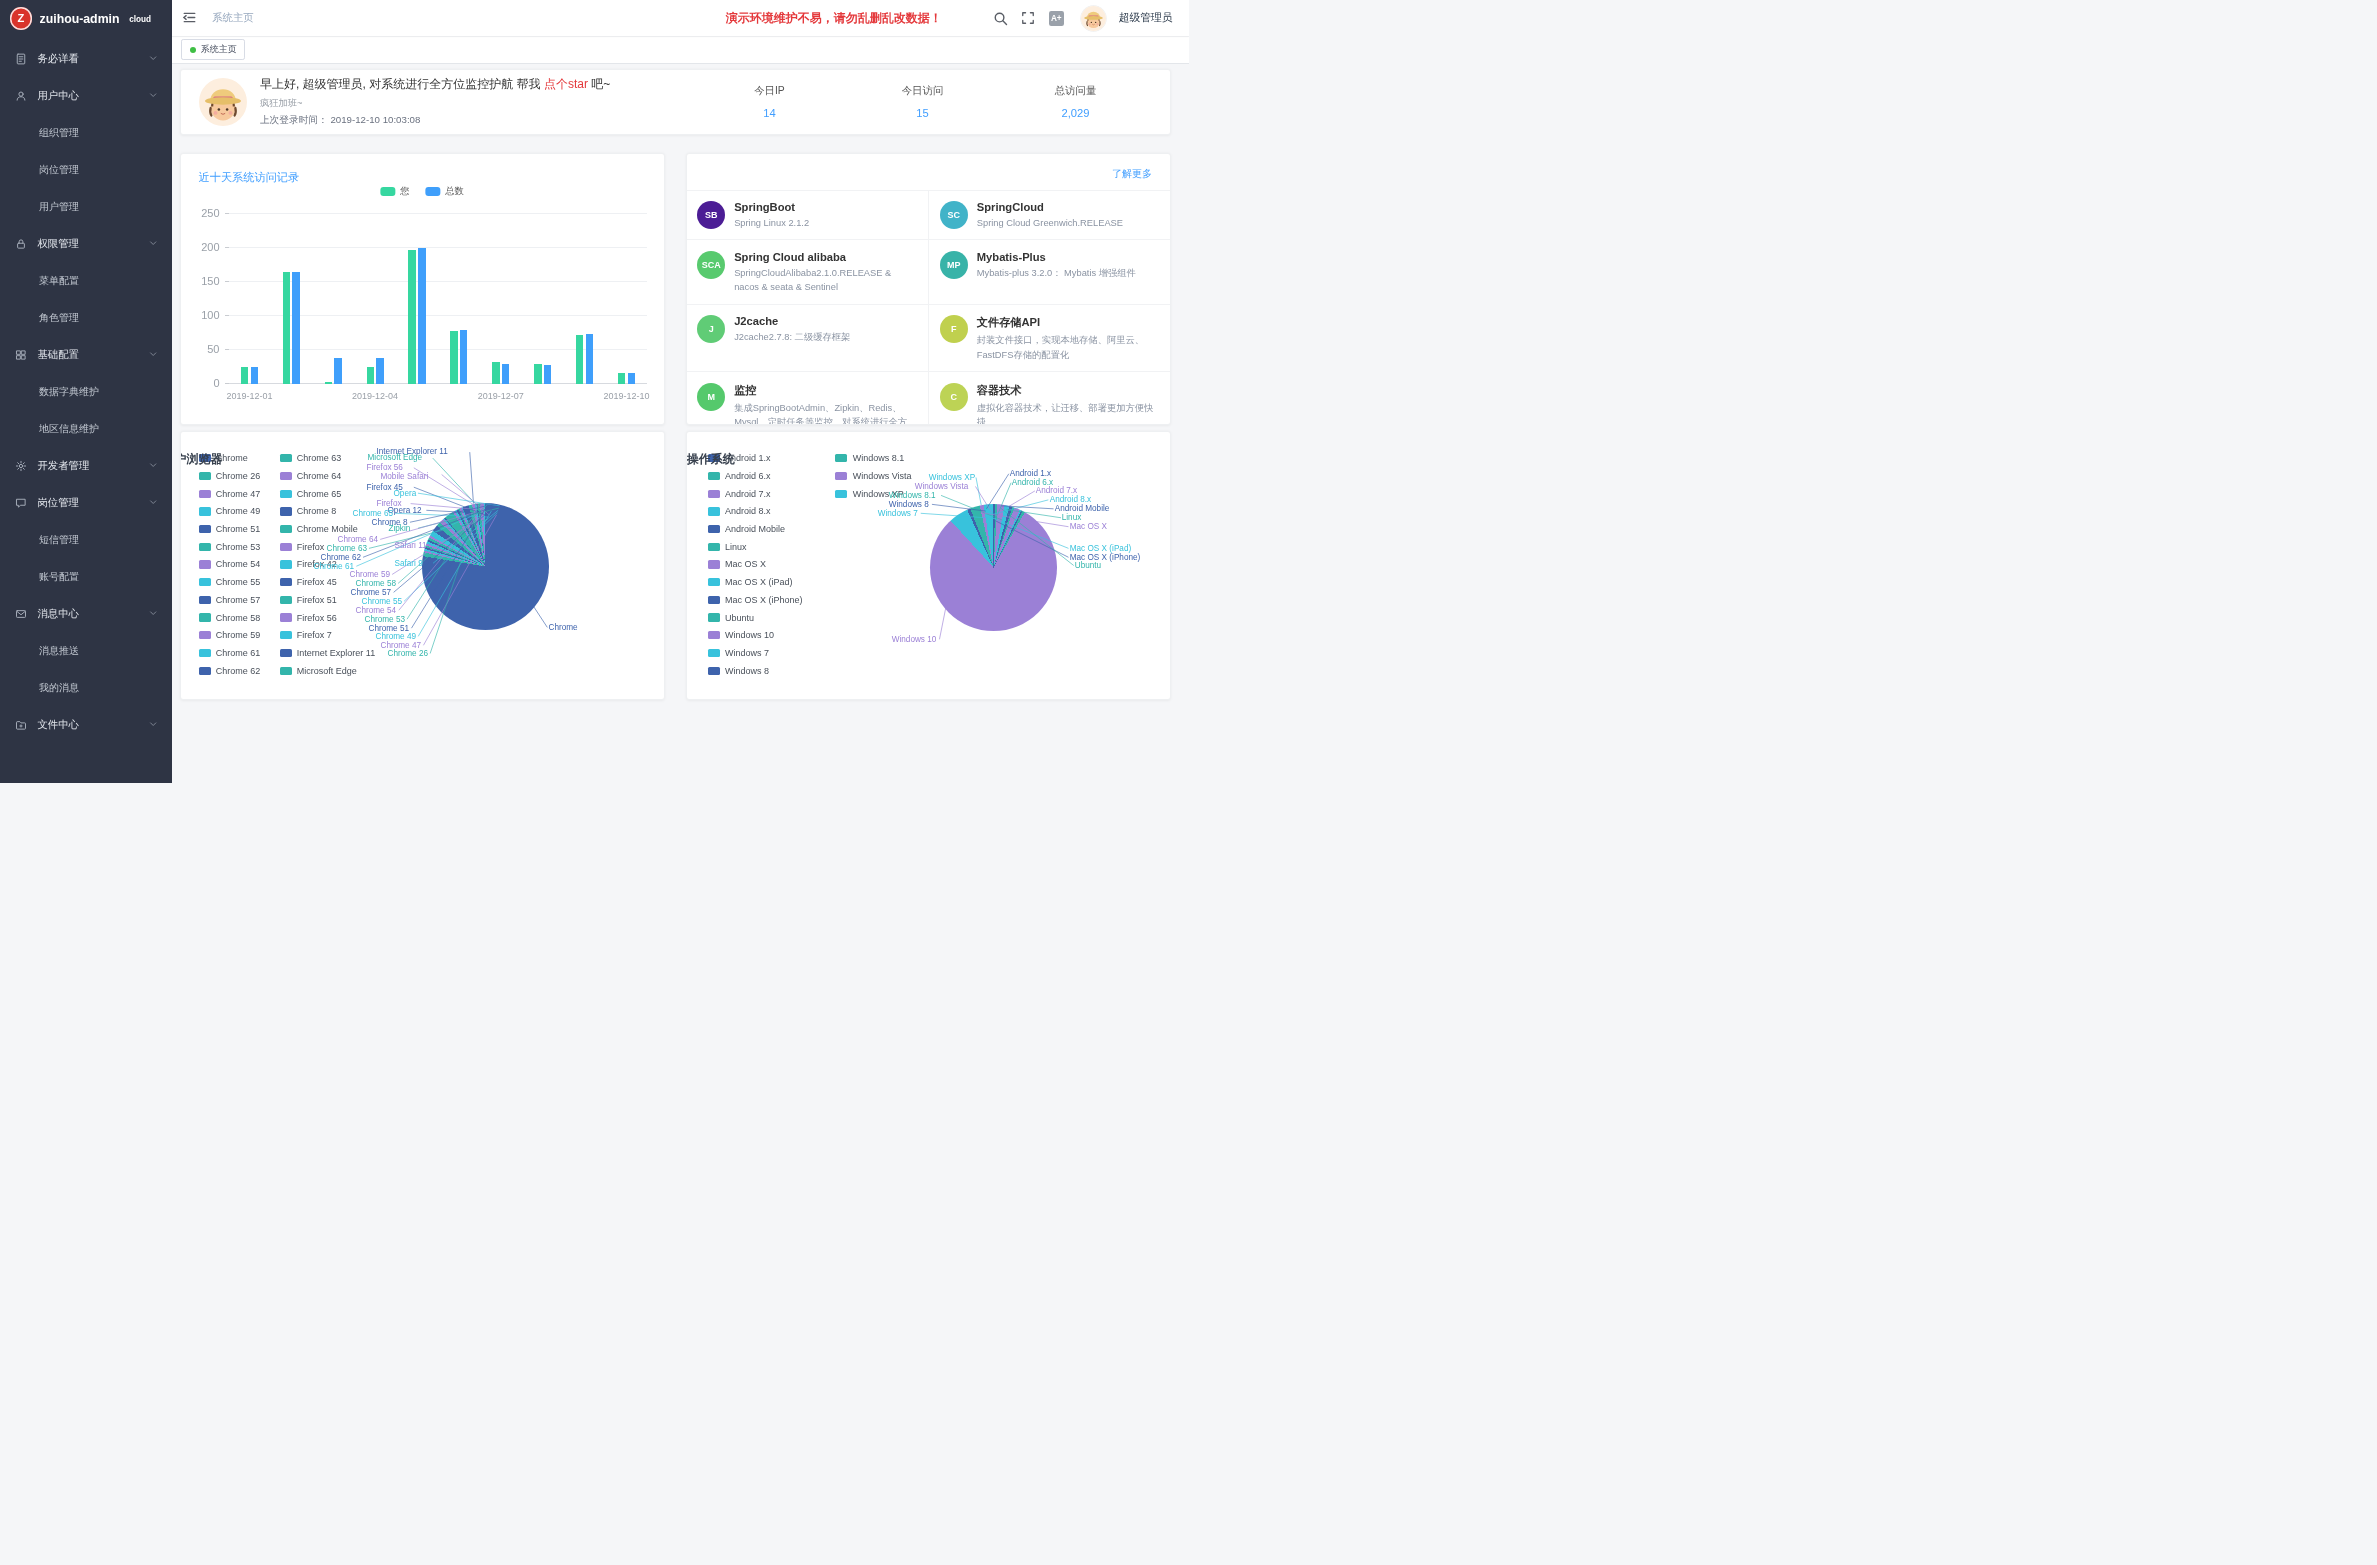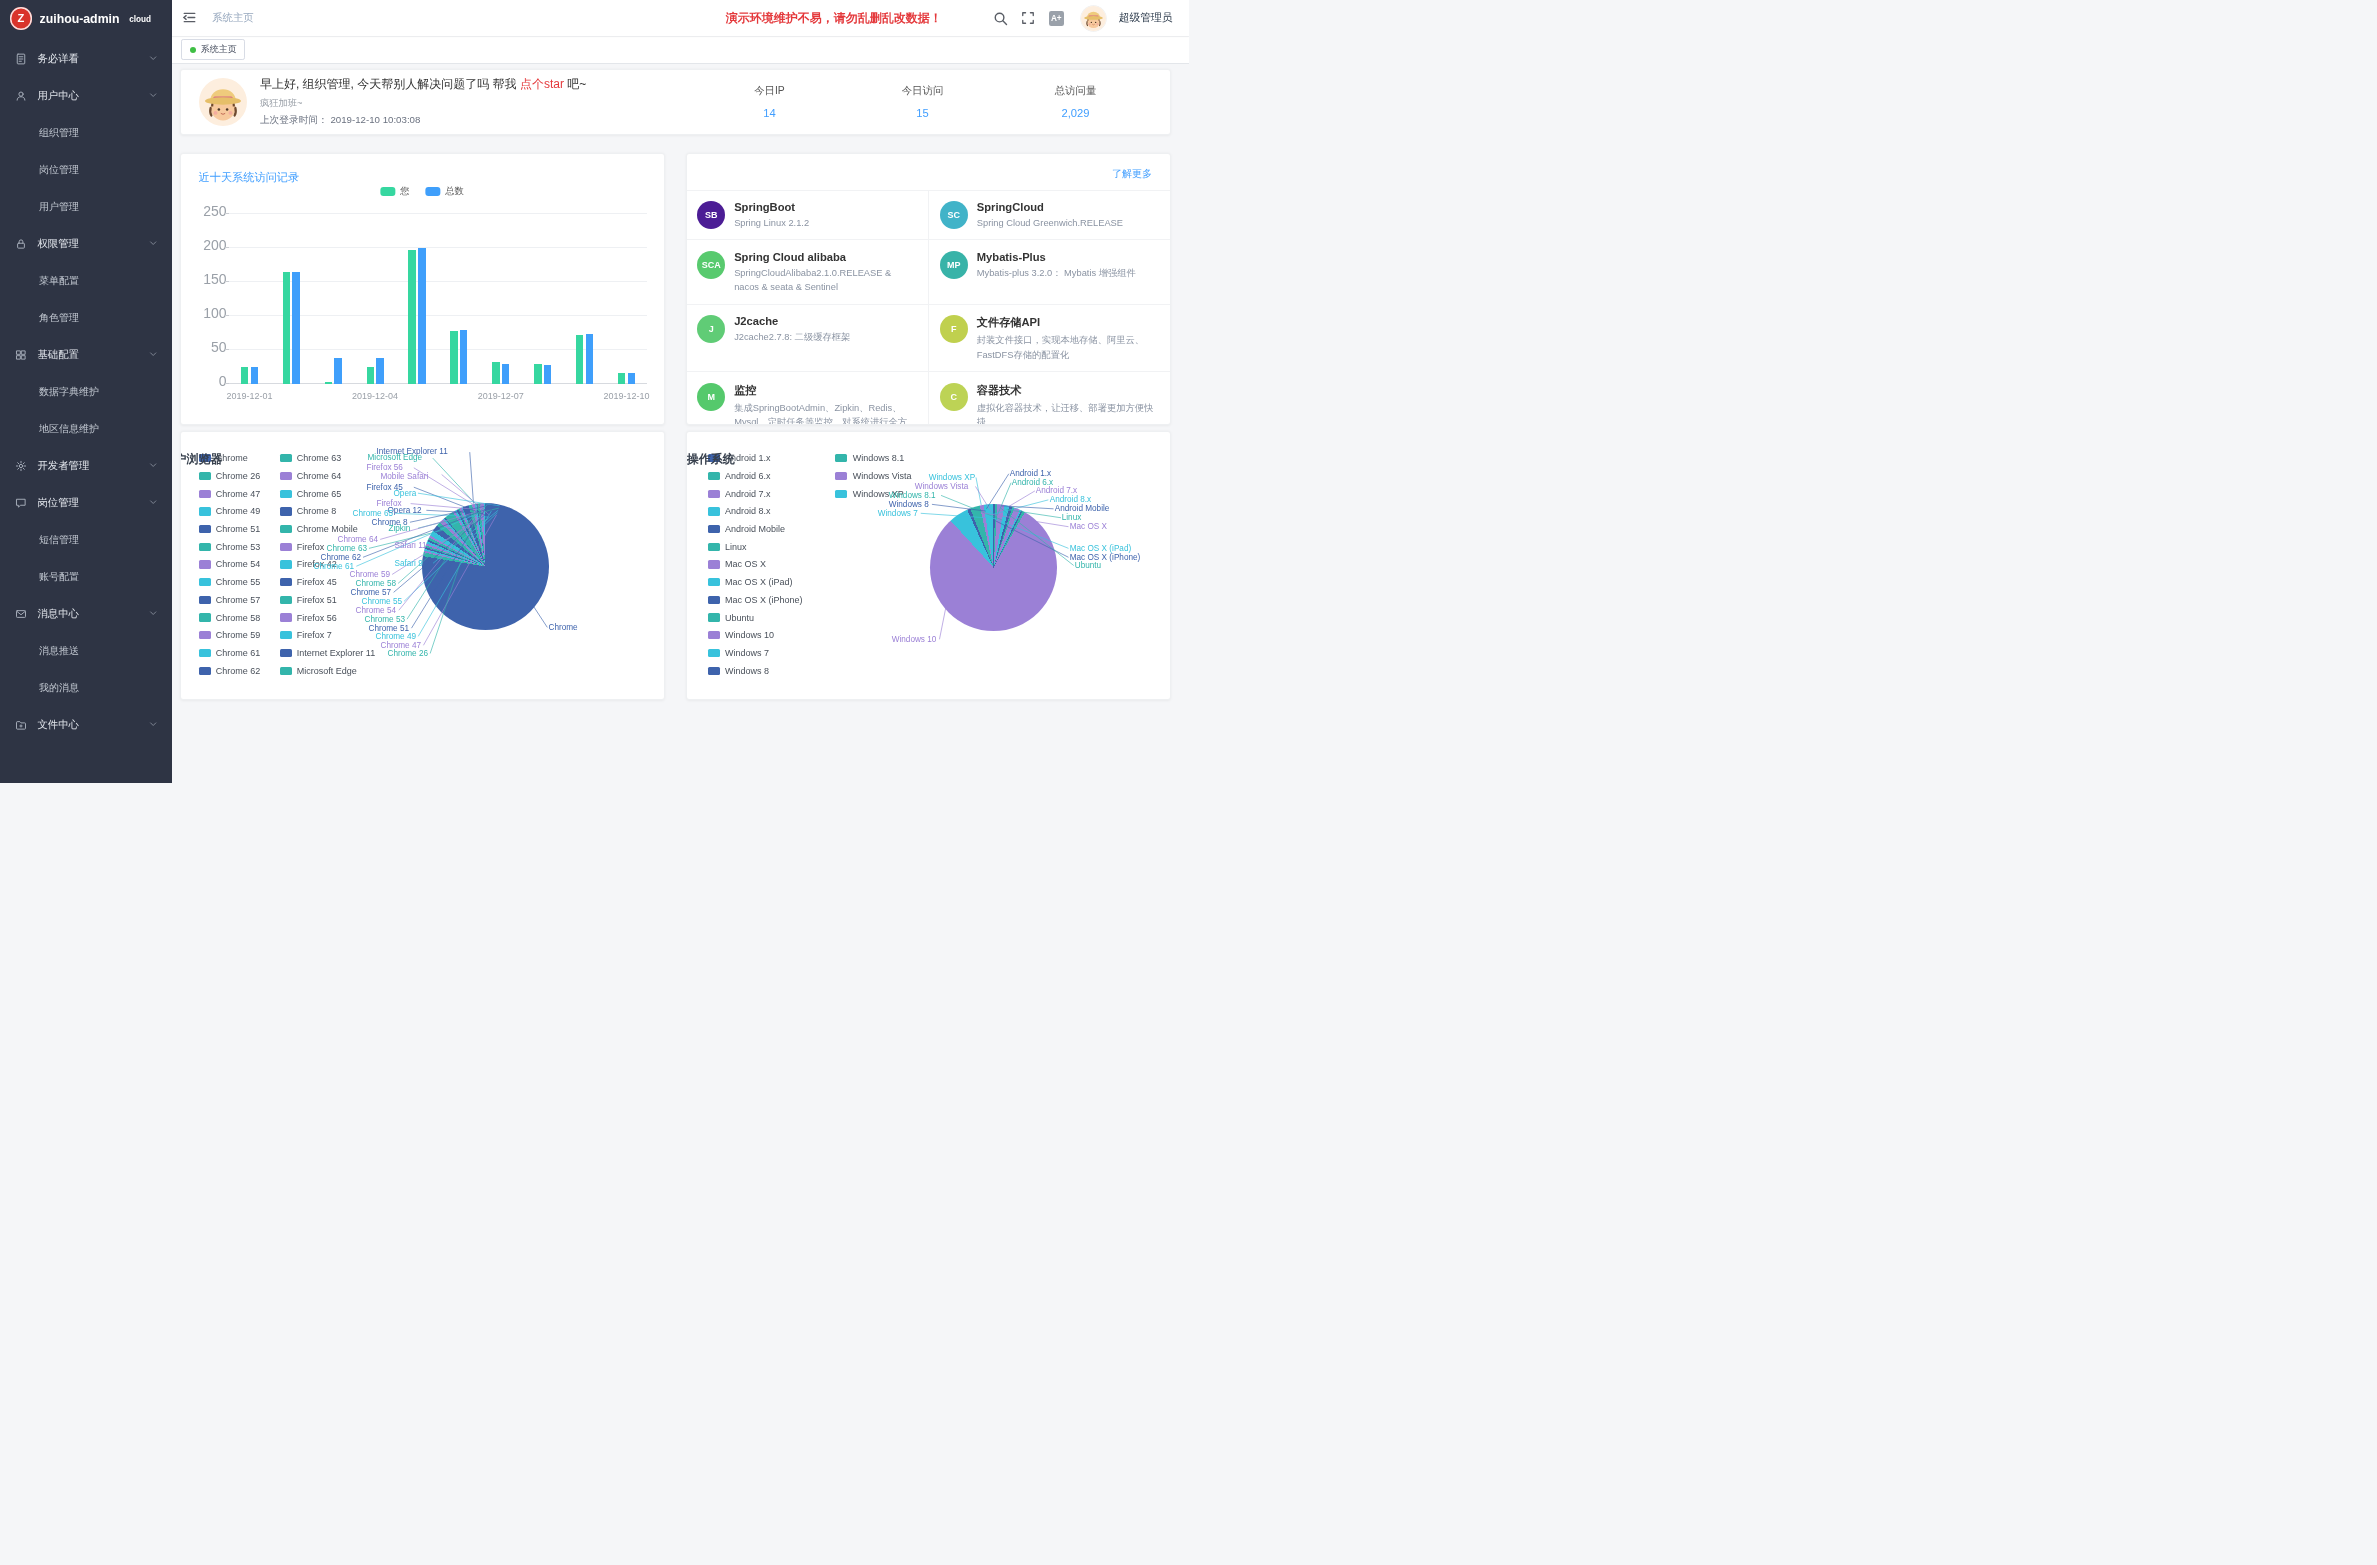--- a/index.html
+++ b/index.html
@@ -71,21 +71,21 @@
   .row3 .card{flex:1;height:269px;position:relative;overflow:hidden}
 
   
   .card-title{position:absolute;left:18px;top:16.4px;font-size:11.2px;color:#409eff}
   .bar-legend{position:absolute;top:31px;left:50%;transform:translateX(-50%);display:flex;gap:16.4px;align-items:center}
   .bl-item{display:flex;align-items:center;gap:4.5px;font-size:9.3px;color:#555;cursor:pointer}
   .bl-swatch{width:15px;height:9px;border-radius:3px}
   #bar-plot{position:absolute;left:48px;right:16.4px;top:60px;height:170px}
   .gridline{position:absolute;left:0;right:0;height:0.7px;background:#eef0f3}
   .gridline.zero{background:#d7dadf}
-  .ytick{position:absolute;right:100%;margin-right:2px;font-size:14px;color:#9aa0a8;
+  .ytick{position:absolute;right:100%;margin-right:9px;font-size:11px;color:#9aa0a8;
     transform:translateY(4.5px);white-space:nowrap}
   .ytickmark{position:absolute;right:100%;width:3.7px;height:0.7px;background:#c9ccd1}
   #bar-groups{position:absolute;left:0;right:0;top:0;bottom:0;display:flex;align-items:flex-end}
   .bgroup{flex:1;display:flex;justify-content:center;align-items:flex-end;gap:2.2px}
   .bar{width:7.5px}
   .xlabel{position:absolute;top:100%;margin-top:7.5px;font-size:9px;color:#9aa0a8;
     transform:translateX(-50%);white-space:nowrap}
 
   
   .more-link{position:absolute;right:18px;top:13.4px;font-size:10px;color:#409eff;cursor:pointer}
@@ -310,21 +310,21 @@
     <div class="content">
 
       <section class="card greet-card">
         <span class="greet-avatar">
           <svg viewBox="0 0 64 64">
               <use href="#avatar-girl"></use>
             </svg>
         </span>
         <div class="greet-body">
           <div class="greet-title">
-            <span>早上好, 组织管理, 今天帮别人解决问题了吗 帮我 </span><span class="greet-star">点个star</span><span> 吧~</span>
+            <span>早上好, 超级管理员, 对系统进行全方位监控护航 帮我 </span><span class="greet-star">点个star</span><span> 吧~</span>
           </div>
           <div class="greet-mood">疯狂加班~</div>
           <div class="greet-login">
             <span>上次登录时间：</span>
             <span>2019-12-10 10:03:08</span>
           </div>
         </div>
         <div class="stats" id="stats">
             <div class="stat">
               <div class="stat-label">今日IP</div>

